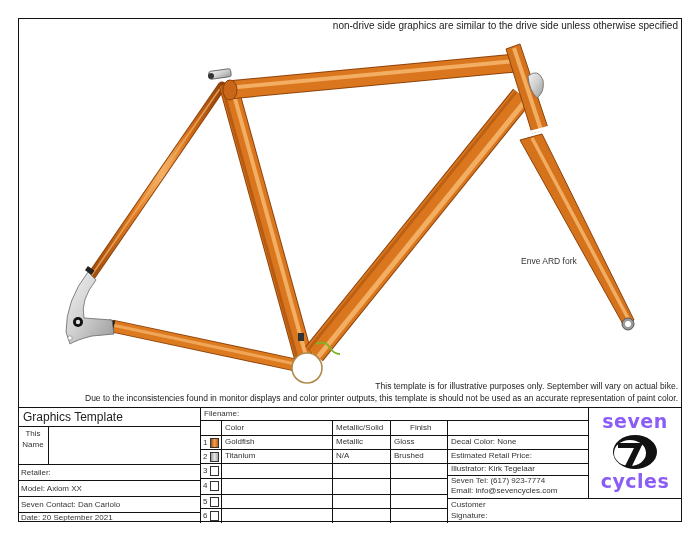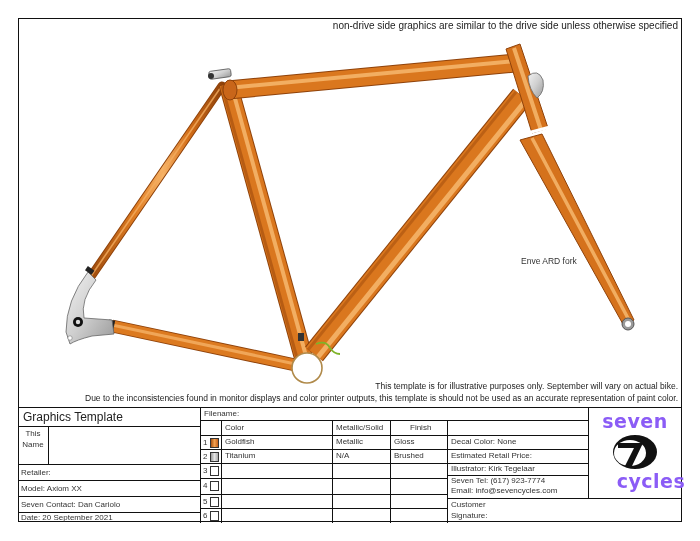--- a/index.html
+++ b/index.html
@@ -207,15 +207,15 @@
 
   <div class="vline" style="left:570px; top:0; height:90px;"></div>
 
   <div class="logo">
     <div class="logo-text" style="top:2px;">seven</div>
     <svg width="94" height="40" style="position:absolute; left:0; top:24px;">
       <ellipse cx="47" cy="20" rx="22" ry="17" fill="#111"></ellipse>
       <ellipse cx="42" cy="21" rx="16" ry="13" fill="#fff"></ellipse>
       <path d="M30 11 L55 11 L44 34 L37 34 L46 16 L30 16 Z" fill="#111"></path>
     </svg>
-    <div class="logo-text" style="top:62px;margin-left:16px;">cycles</div>
+    <div class="logo-text" style="top:62px;">cycles</div>
   </div>
 </div>
 
 </body></html>

